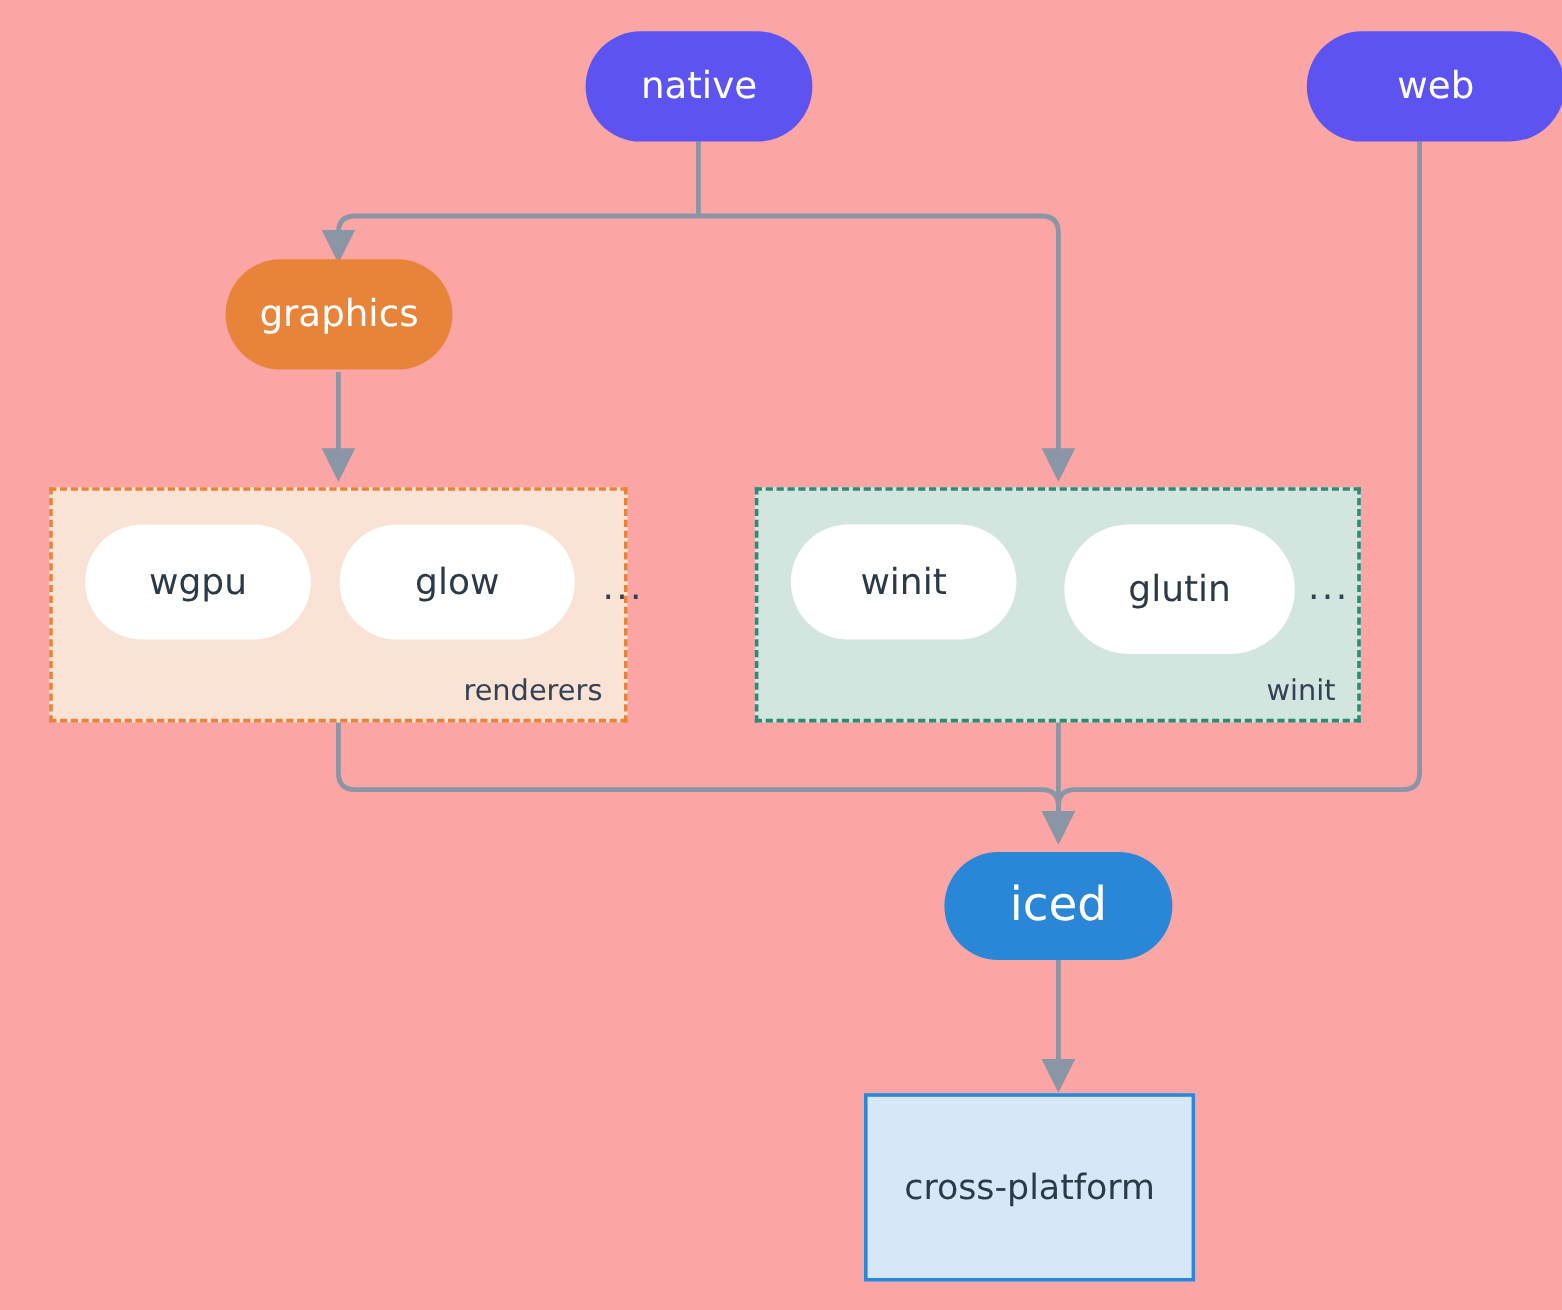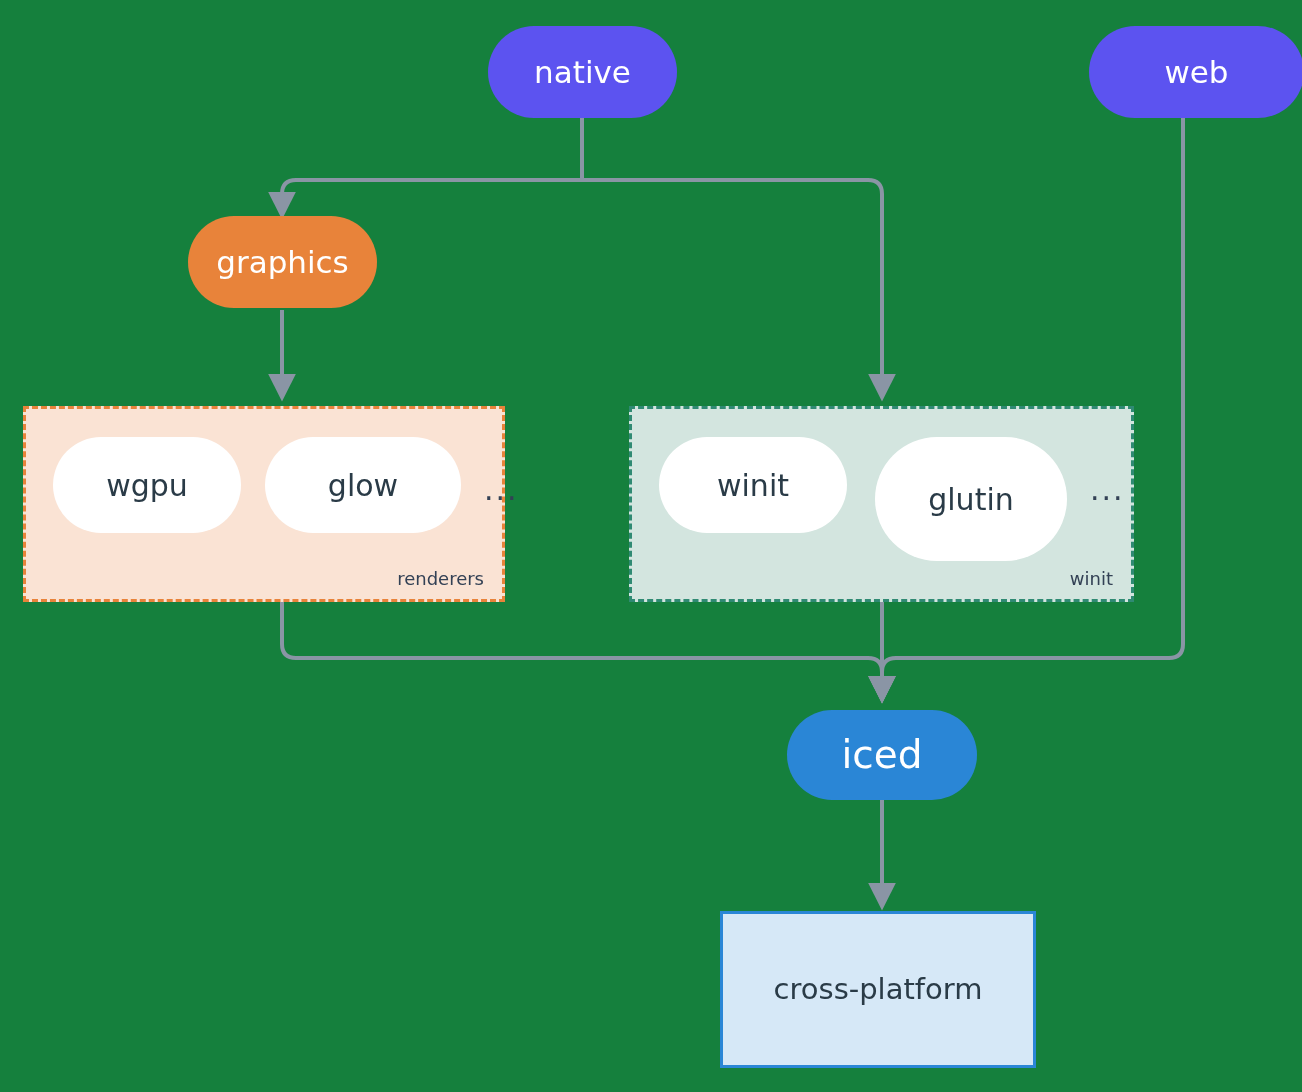--- a/index.html
+++ b/index.html
@@ -4,21 +4,21 @@
 <style>
   html, body {
     margin: 0;
     padding: 0;
     background: #000000;
   }
   #canvas {
     position: relative;
     width: 1302px;
     height: 1092px;
-    background: #15803d;
+    background: #fca5a5;
     overflow: hidden;
     font-family: "DejaVu Sans", sans-serif;
   }
   svg.edges {
     position: absolute;
     left: 0;
     top: 0;
     width: 1302px;
     height: 1092px;
     pointer-events: none;
@@ -67,21 +67,21 @@
     border: 3px dashed #E8833A;
   }
   .group-shells {
     background: #D3E5DF;
     border: 3px dashed #2F8A73;
   }
   .group-label {
     position: absolute;
     right: 18px;
     bottom: 10px;
-    font-size: 18px;
+    font-size: 24px;
     color: #334155;
   }
   .leaf {
     position: absolute;
     display: flex;
     align-items: center;
     justify-content: center;
     background: #FFFFFF;
     border-radius: 999px;
     color: #2A3B47;
@@ -130,43 +130,43 @@
   </div>
 
   <div class="node pill node-web" style="left:1089px; top:26px; width:215px; height:92px;">
     <span>web</span>
   </div>
 
   <div class="node pill node-graphics" style="left:188px; top:216px; width:189px; height:92px;">
     <span>graphics</span>
   </div>
 
-  <div class="group group-renderers" style="left:23px; top:406px; width:482px; height:196px;padding-left:16px;">
+  <div class="group group-renderers" style="left:41px; top:406px; width:482px; height:196px;padding-left:16px;">
     <div class="leaf" style="left:27px; top:28px; width:188px; height:96px;">
       <span>wgpu</span>
     </div>
     <div class="leaf" style="left:239px; top:28px; width:196px; height:96px;">
       <span>glow</span>
     </div>
     <div class="ellipsis" style="left:458px; top:66px;">...</div>
     <div class="group-label">renderers</div>
   </div>
 
   <div class="group group-shells" style="left:629px; top:406px; width:505px; height:196px;">
     <div class="leaf" style="left:27px; top:28px; width:188px; height:96px;">
       <span>winit</span>
     </div>
-    <div class="leaf" style="left:243px; top:28px; width:192px; height:124px;">
+    <div class="leaf" style="left:255px; top:28px; width:192px; height:108px;">
       <span>glutin</span>
     </div>
     <div class="ellipsis" style="left:458px; top:66px;">...</div>
     <div class="group-label">winit</div>
   </div>
 
   <div class="node pill node-iced" style="left:787px; top:710px; width:190px; height:90px;">
     <span>iced</span>
   </div>
 
-  <div class="node node-app" style="left:720px; top:911px; width:316px; height:157px;">
+  <div class="node node-app" style="left:720px; top:911px; width:276px; height:157px;">
     <span>cross-platform</span>
   </div>
 
 </div>
 
 </body></html>

